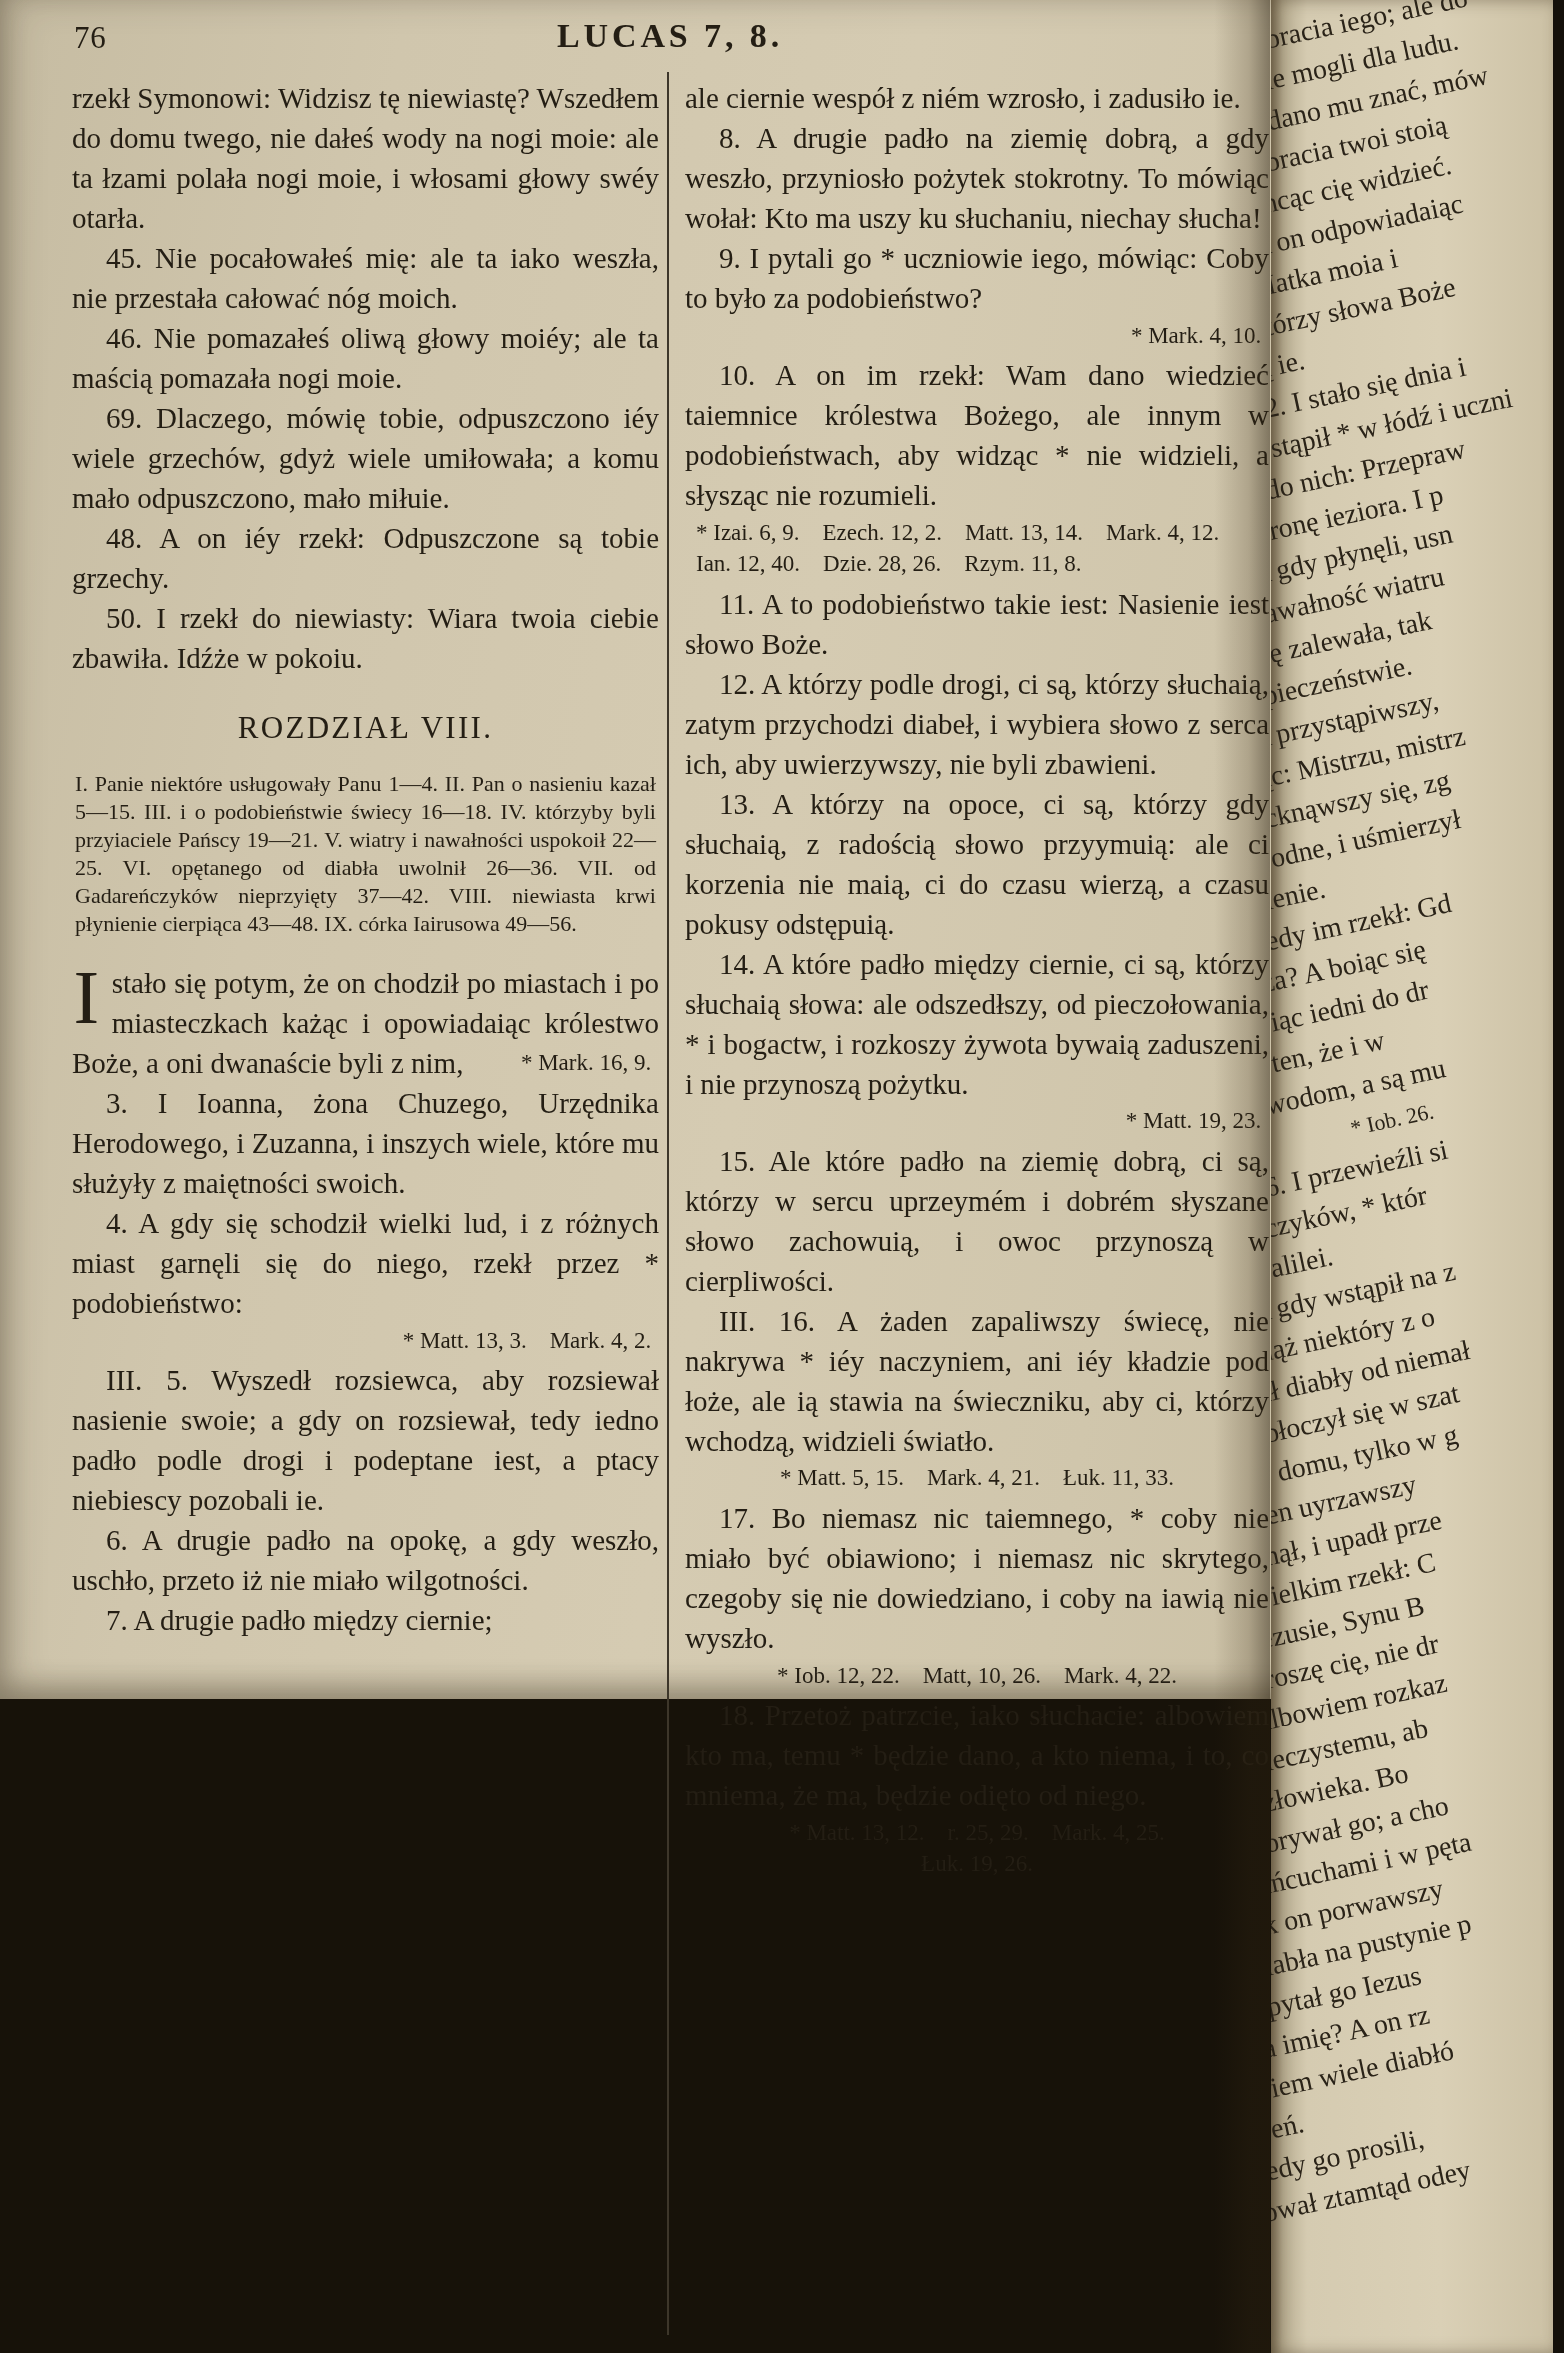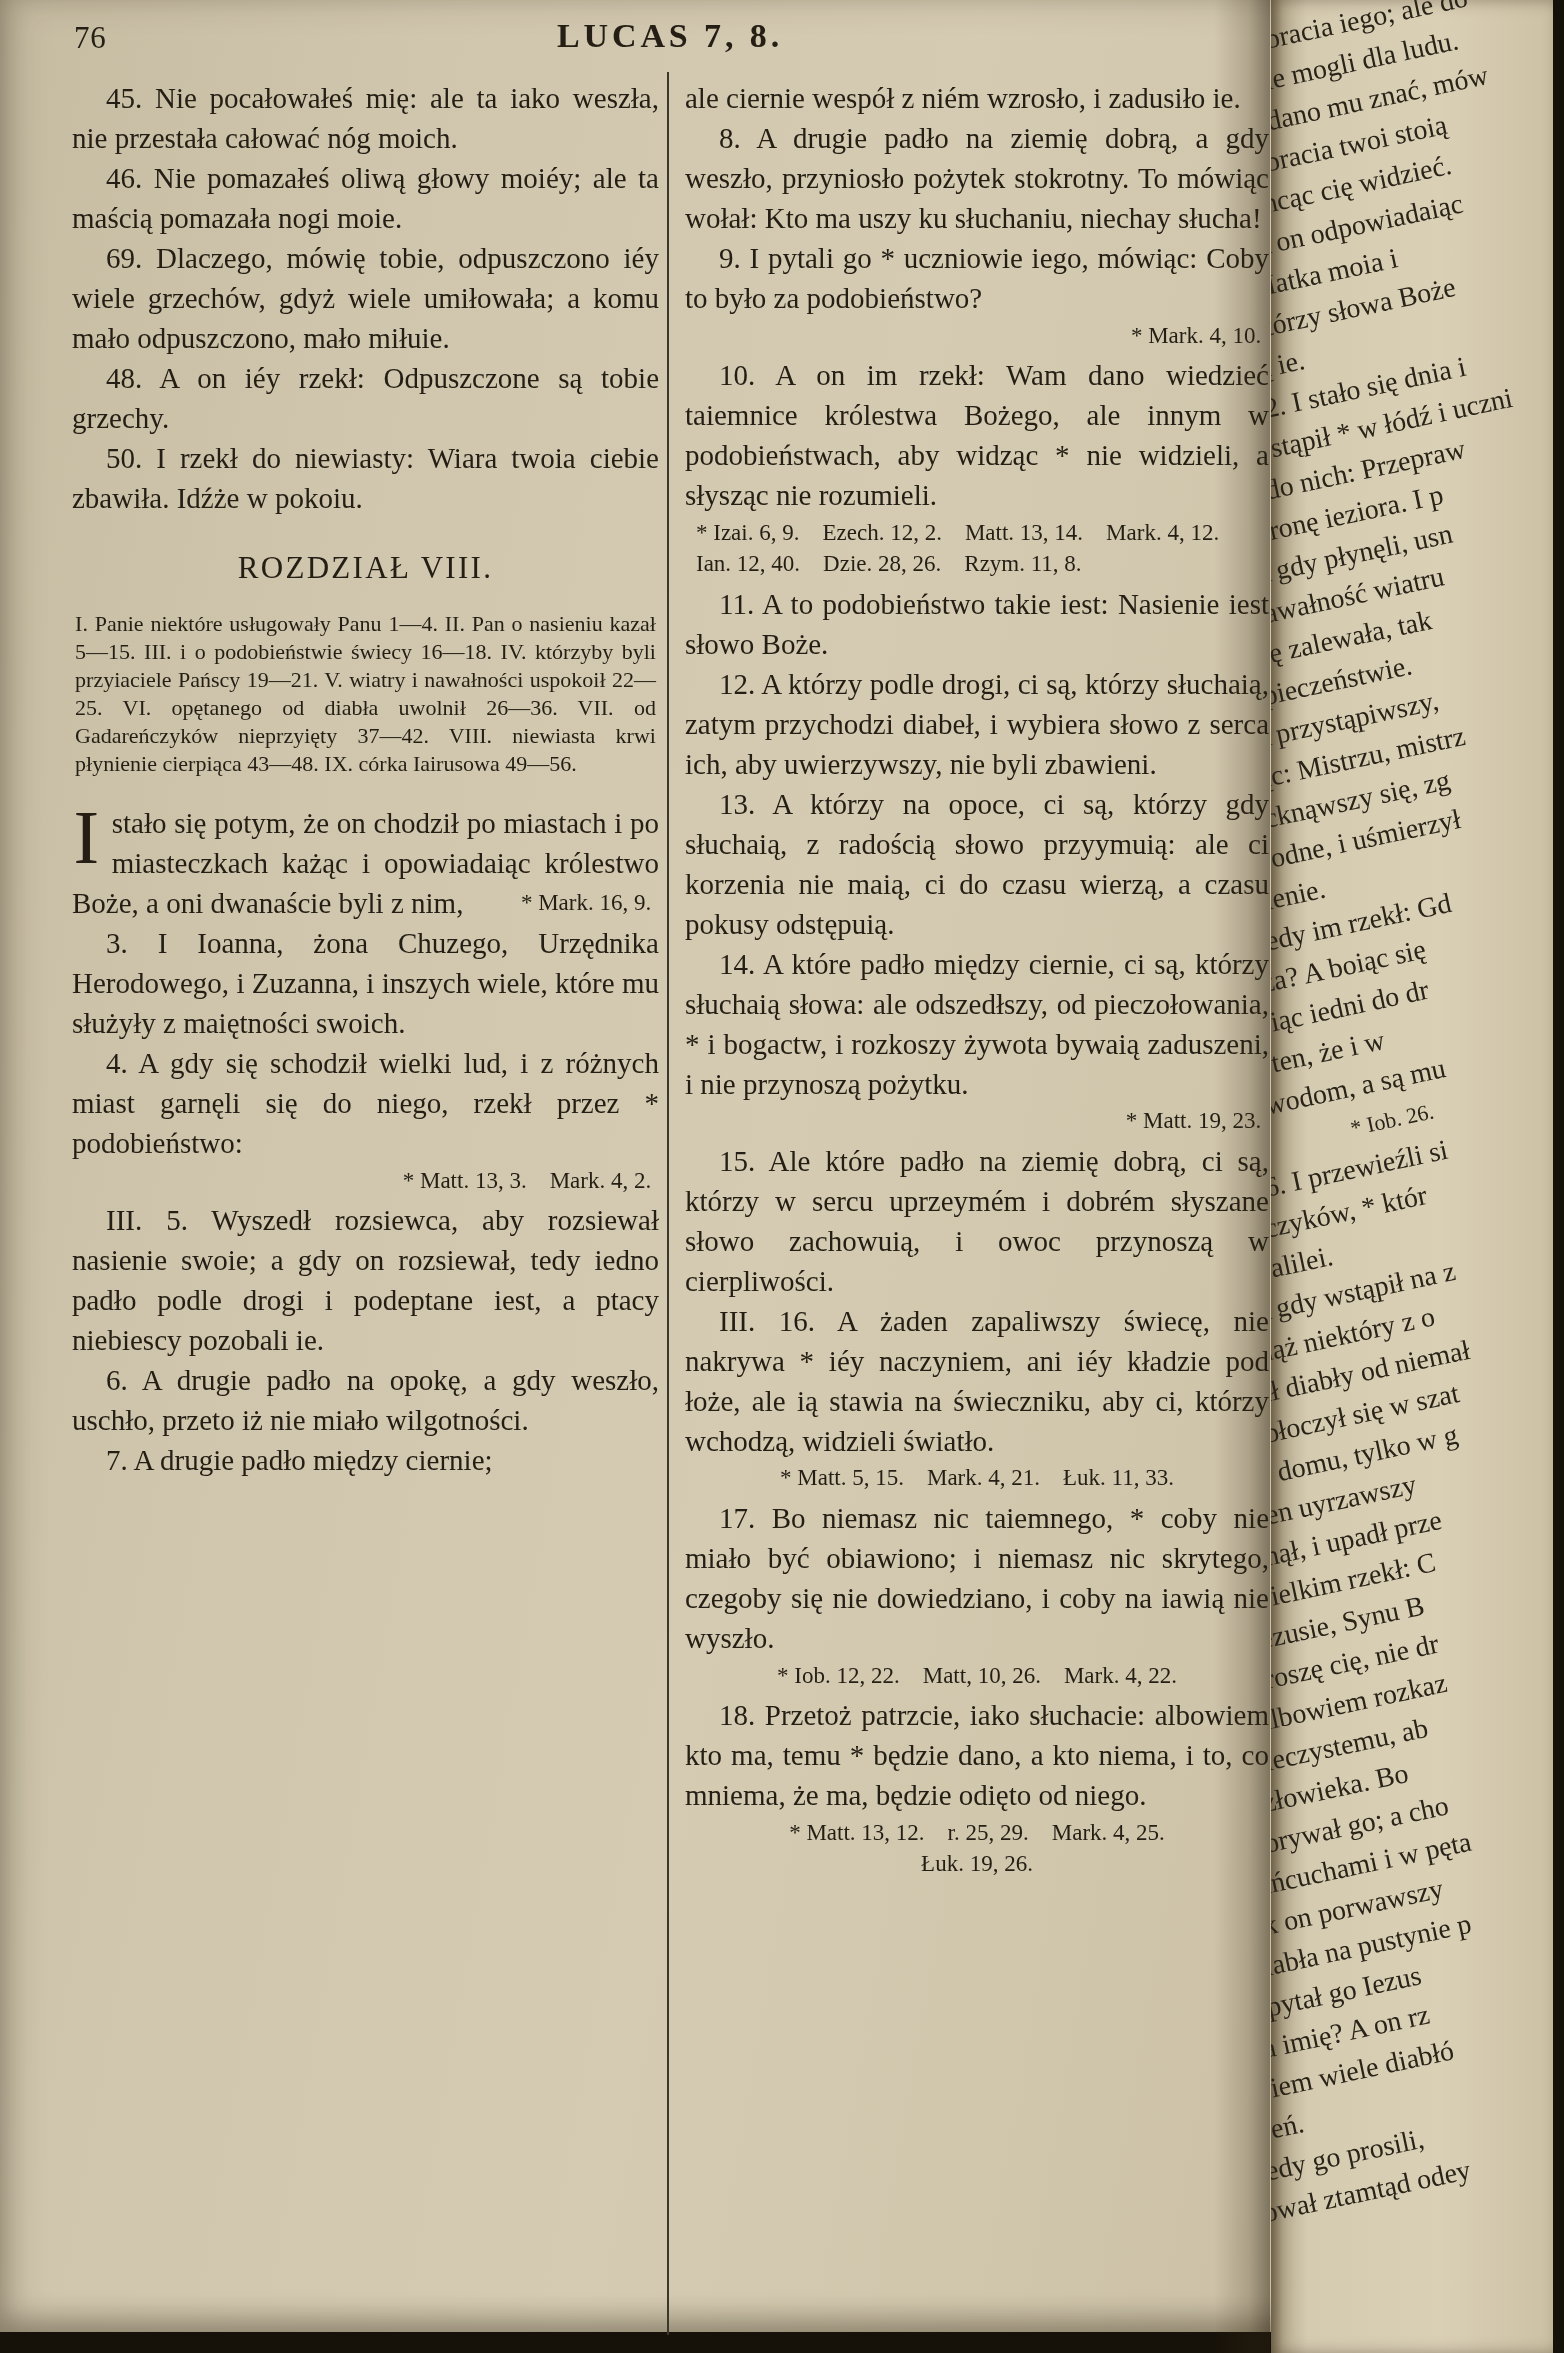--- a/index.html
+++ b/index.html
@@ -6,21 +6,21 @@
   * { margin:0; padding:0; box-sizing:border-box; }
   html, body { width:1565px; height:2354px; }
   body {
     position:relative;
     overflow:hidden;
     background:#171209;
     font-family:"Liberation Serif","DejaVu Serif",serif;
     color:#241e14;
   }
   .book-page {
-    position:absolute; left:0; top:0; width:1554px; height:2332px;
+    position:absolute; left:0; top:0; width:1554px; height:1699px;
     background:linear-gradient(100deg,#c6bca2 0%,#d0c6ad 22%,#d5cbb2 50%,#d0c6ac 72%,#c7bca0 100%);
     box-shadow:inset 0 -12.5px 27px rgba(44,33,16,.33), inset 14px 0 36px rgba(44,33,16,.16);
   }
   .page-number {
     position:absolute; left:74px; top:20.3px;
     font-size:31px; letter-spacing:0.8px;
   }
   .page-header {
     position:absolute; left:0; top:17px; width:1340px;
     text-align:center; font-size:34px; font-weight:bold; letter-spacing:3.9px;
@@ -92,20 +92,21 @@
   }
 </style>
 </head>
 <body>
 
 <div class="book-page">
   <div class="page-number">76</div>
   <div class="page-header">LUCAS 7, 8.</div>
   <div class="column-divider"></div>
   <div class="col col-left">
+      <p class="verse cont">rzekł Symonowi: Widzisz tę niewiastę? Wszedłem do domu twego, nie dałeś wody na nogi moie: ale ta łzami polała nogi moie, i włosami głowy swéy otarła.</p>
       <p class="verse">45. Nie pocałowałeś mię: ale ta iako weszła, nie przestała całować nóg moich.</p>
       <p class="verse">46. Nie pomazałeś oliwą głowy moiéy; ale ta maścią pomazała nogi moie.</p>
       <p class="verse">69. Dlaczego, mówię tobie, odpuszczono iéy wiele grzechów, gdyż wiele umiłowała; a komu mało odpuszczono, mało miłuie.</p>
       <p class="verse">48. A on iéy rzekł: Odpuszczone są tobie grzechy.</p>
       <p class="verse">50. I rzekł do niewiasty: Wiara twoia ciebie zbawiła. Idźże w pokoiu.</p>
       <p class="heading">ROZDZIAŁ VIII.</p>
       <p class="summary">I. Panie niektóre usługowały Panu 1—4. II. Pan o nasieniu kazał 5—15. III. i o podobieństwie świecy 16—18. IV. którzyby byli przyiaciele Pańscy 19—21. V. wiatry i nawałności uspokoił 22—25. VI. opętanego od diabła uwolnił 26—36. VII. od Gadareńczyków nieprzyięty 37—42. VIII. niewiasta krwi płynienie cierpiąca 43—48. IX. córka Iairusowa 49—56.</p>
       <p class="verse dropcap-p"><span class="dropcap">I</span><span>stało się potym, że on chodził po miastach i po miasteczkach każąc i opowiadaiąc królestwo Boże, a oni dwanaście byli z nim,</span></p>
       <p class="ref right pull">* Mark. 16, 9.</p>
       <p class="verse">3. I Ioanna, żona Chuzego, Urzędnika Herodowego, i Zuzanna, i inszych wiele, które mu służyły z maiętności swoich.</p>

